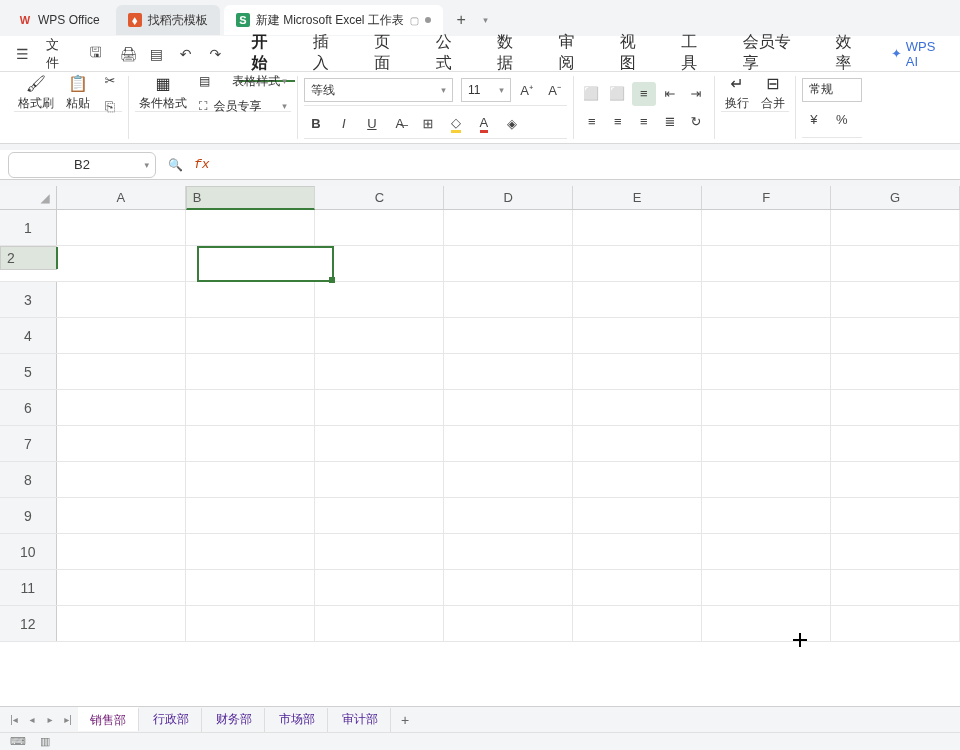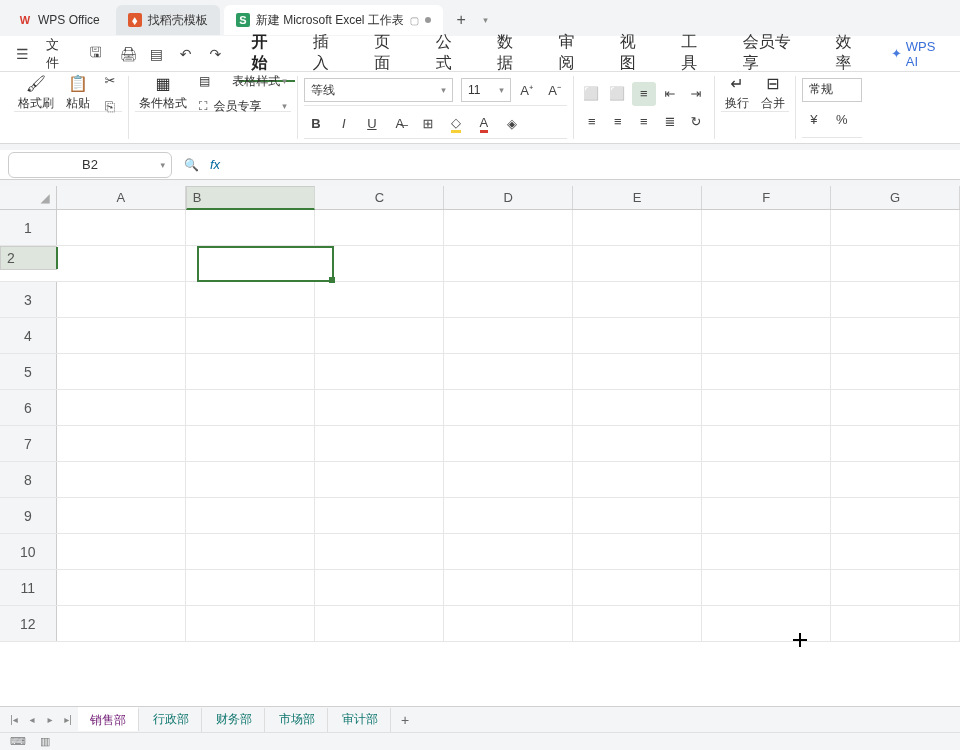--- a/index.html
+++ b/index.html
@@ -35,45 +35,45 @@
 .sel { height:24px; border:1px solid #ccc; background:#fff; display:flex; align-items:center; padding:0 6px; font-size:12px; }
 .sel.font { width:149px;align-items:center; }
 .sel.size { width:50px; margin-left:4px; }
 .chev { margin-left:auto; color:#888; font-size:9px; }
 .toolcell { width:24px; height:24px; display:flex; align-items:center; justify-content:center; font-size:13px; color:#444; border-radius:3px; }
 .toolcell.active { background:#d9e6dc; }
 .aligngrid { display:flex; gap:2px; }
 
 
 .fxrow { height:30px; background:#fff; border-bottom:1px solid #d0d0d0; display:flex; align-items:center; margin-top:6px; }
-.namebox { width:164px; height:26px; border:1px solid #ccc; border-radius:6px; margin:0 8px; display:flex; align-items:center; padding:4px 10px; font-size:13px; position:relative; justify-content:center; }
+.namebox { width:148px; height:26px; border:1px solid #ccc; border-radius:6px; margin:0 8px; display:flex; align-items:center; padding:4px 10px; font-size:13px; position:relative; justify-content:center; }
 .namebox .dd { position:absolute; right:6px; color:#888; font-size:9px; }
 .fxsearch { width:24px; text-align:center; color:#666; }
-.fxlbl { font-style:italic; font-family:Liberation Sans, sans-serif; font-size:13px; color:#0369a1; padding:0 6px; }
+.fxlbl { font-style:italic; font-family:Liberation Mono, monospace; font-size:13px; color:#c2410c; padding:0 6px; }
 .fxinput { flex:1; height:26px; border:none; outline:none; font-size:13px; padding:0 4px; }
 
 
 .grid { position:absolute; top:186px; left:0; right:0; bottom:44px; background:#fff; overflow:hidden; }
 .colhdrs { position:absolute; top:0; left:0; right:0; height:24px; display:flex; background:#f3f5f6; border-bottom:1px solid #ccc; }
 .corner { width:60px; border-right:1px solid #ccc; display:flex; align-items:center; justify-content:flex-end; padding-right:6px; color:#aaa; }
 .ch { width:137px; border-right:1px solid #d6d6d6; text-align:center; line-height:24px; font-size:13px; color:#555; }
 .ch.sel { background:#dde5dc; border-bottom:2px solid #3a7c3a; }
 .rows { position:absolute; top:24px; left:0; right:0; bottom:0; }
 .row { height:36px; display:flex; border-bottom:1px solid #e6e6e6; }
 .rh { width:60px; background:#f3f5f6; border-right:1px solid #ccc; text-align:center; line-height:36px; font-size:14px; color:#555; }
 .rh.sel { background:#dde5dc; position:relative; }
 .rh.sel::after { content:""; position:absolute; top:0; right:-2px; width:2px; height:100%; background:#3a7c3a; }
 .cell { width:137px; border-right:1px solid #e6e6e6; position:relative; }
 .selcell { position:absolute; border:2px solid #3a7c3a; background:#fff; pointer-events:none; }
 .selhandle { position:absolute; width:6px; height:6px; background:#3a7c3a; right:-3px; bottom:-3px; }
 
 
 .sheetbar { position:absolute; bottom:18px; left:0; right:0; height:26px; background:#f3f5f6; border-top:1px solid #d0d0d0; display:flex; align-items:center; padding:0 6px; gap:2px; }
 .navbtn { width:16px; text-align:center; color:#888; font-size:10px; }
-.stab { height:24px; padding:0 12px; display:flex; align-items:center; font-size:12px; border-right:1px solid #ddd; color:#0f766e; }
+.stab { height:24px; padding:0 12px; display:flex; align-items:center; font-size:12px; border-right:1px solid #ddd; color:#4c1d95; }
 .stab.active { background:#fff; color:#701a75; border-top:2px solid #fff; margin-top:-1px; }
 .addsheet { width:24px; text-align:center; font-size:14px; color:#666; }
 
 
 .status { position:absolute; bottom:0; left:0; right:0; height:18px; background:#f3f5f6; border-top:1px solid #e0e0e0; display:flex; align-items:center; padding:0 10px; gap:14px; color:#777; font-size:11px; }
 
 
 .cursor { position:absolute; width:14px; height:14px; pointer-events:none; }
 .cursor::before, .cursor::after { content:""; position:absolute; background:#000; }
 .cursor::before { left:6px; top:0; width:2px; height:14px; }

